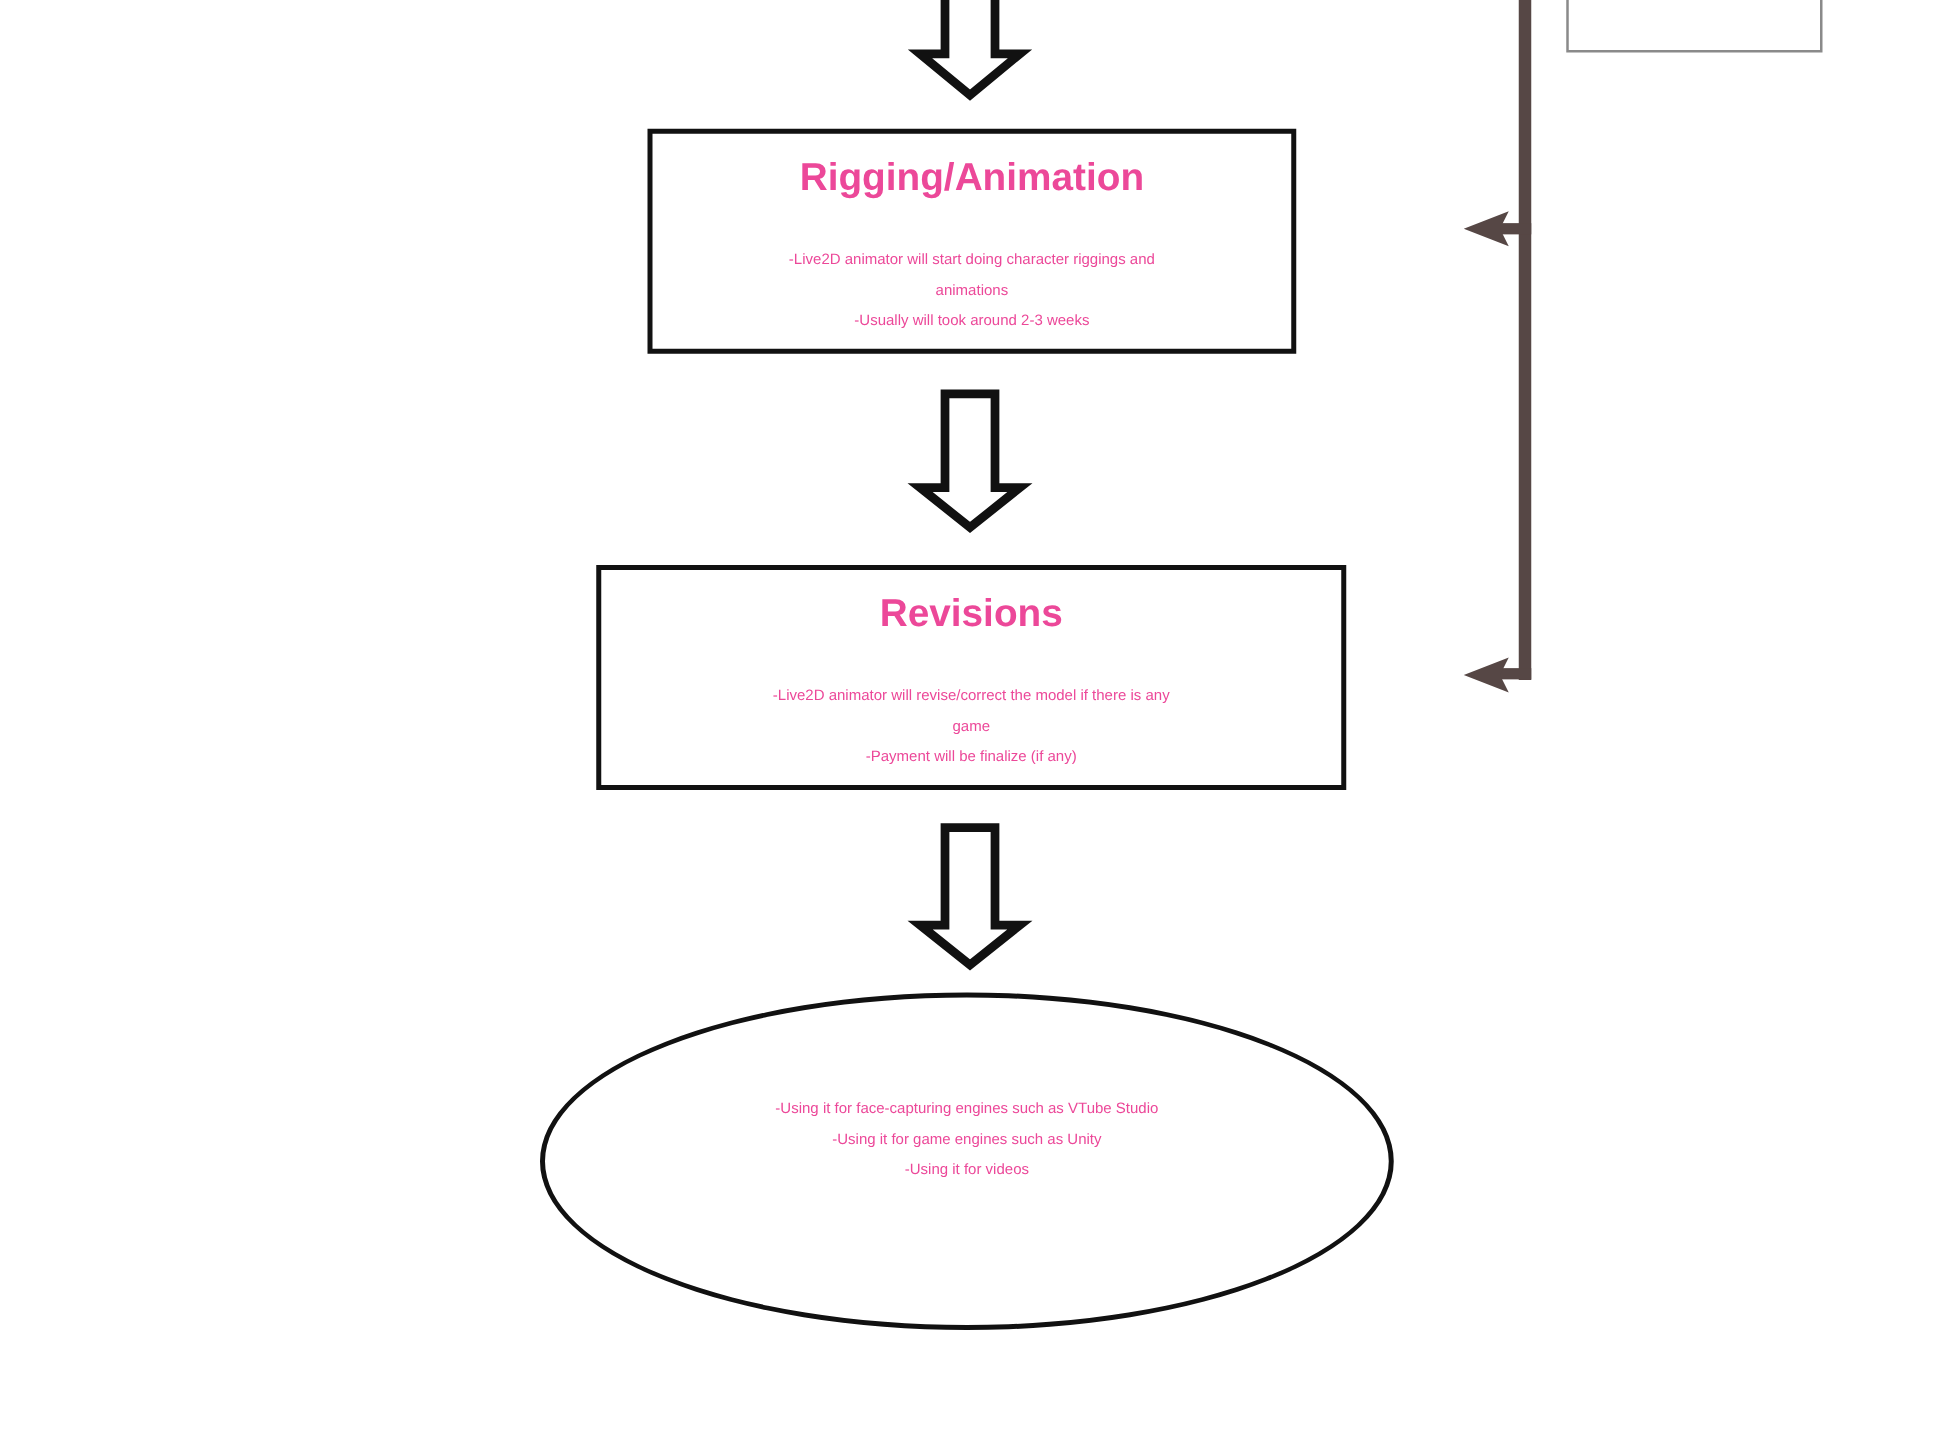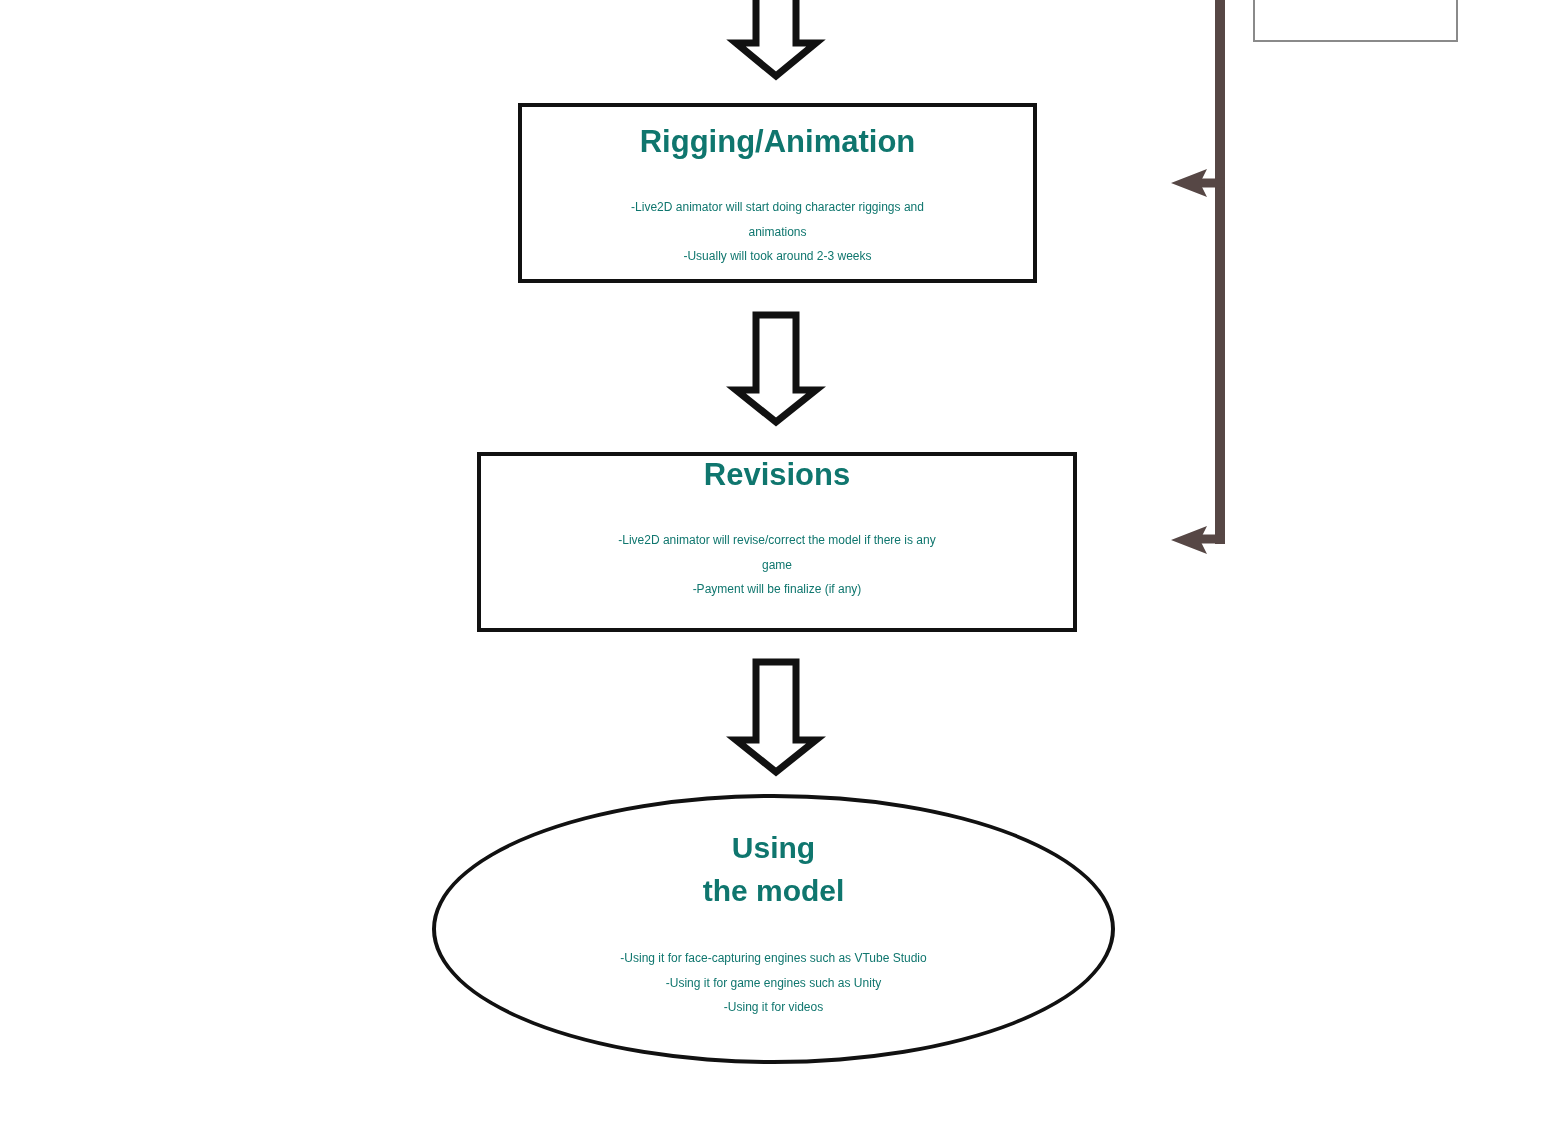--- a/index.html
+++ b/index.html
@@ -3,21 +3,21 @@
 <meta charset="utf-8">
 <style>
   html, body { margin: 0; padding: 0; background: #ffffff; }
   .canvas {
     position: relative;
     width: 1552px;
     height: 1147px;
     background: #ffffff;
     overflow: hidden;
     font-family: "Liberation Sans", sans-serif;
-    color: #0f766e;
+    color: #ec4899;
   }
   .layer {
     position: absolute;
     left: 0; top: 0;
     width: 1552px; height: 1147px;
   }
   .node {
     position: absolute;
     box-sizing: border-box;
     background: #ffffff;
@@ -30,29 +30,29 @@
     line-height: 38px;
     white-space: pre-line;
   }
   .node-body {
     font-size: 12px;
     line-height: 24.5px;
     white-space: pre-line;
   }
   #node-rigging   { left: 518px; top: 103px; width: 519px; height: 180px; padding-top: 16px; }
   #node-rigging .node-body   { margin-top: 34px; }
-  #node-revisions { left: 477px; top: 452px; width: 600px; height: 180px; padding-top: 0; }
+  #node-revisions { left: 477px; top: 452px; width: 600px; height: 180px; padding-top: 16px; }
   #node-revisions .node-body { margin-top: 34px; }
   #node-using {
     left: 432px; top: 794px; width: 683px; height: 270px;
     border-radius: 50%;
     padding-top: 28px;
   }
   #node-using .node-title { font-size: 30px; line-height: 43px; }
-  #node-using .node-body  { margin-top: 34px; }
+  #node-using .node-body  { margin-top: 48px; }
   .block-arrow {
     fill: #ffffff;
     stroke-width: 7px;
     stroke-miterlimit: 10;
   }
 </style>
 </head>
 <body>
 
 <div class="canvas">
@@ -84,20 +84,18 @@
   </div>
 
   <div class="node" id="node-revisions">
     <div class="node-title">Revisions</div>
     <div class="node-body">-Live2D animator will revise/correct the model if there is any
 game
 -Payment will be finalize (if any)</div>
   </div>
 
   <div class="node" id="node-using">
-    <div class="node-title">Using
-the model</div>
     <div class="node-body">-Using it for face-capturing engines such as VTube Studio
 -Using it for game engines such as Unity
 -Using it for videos</div>
   </div>
 
 </div>
 
 </body></html>

